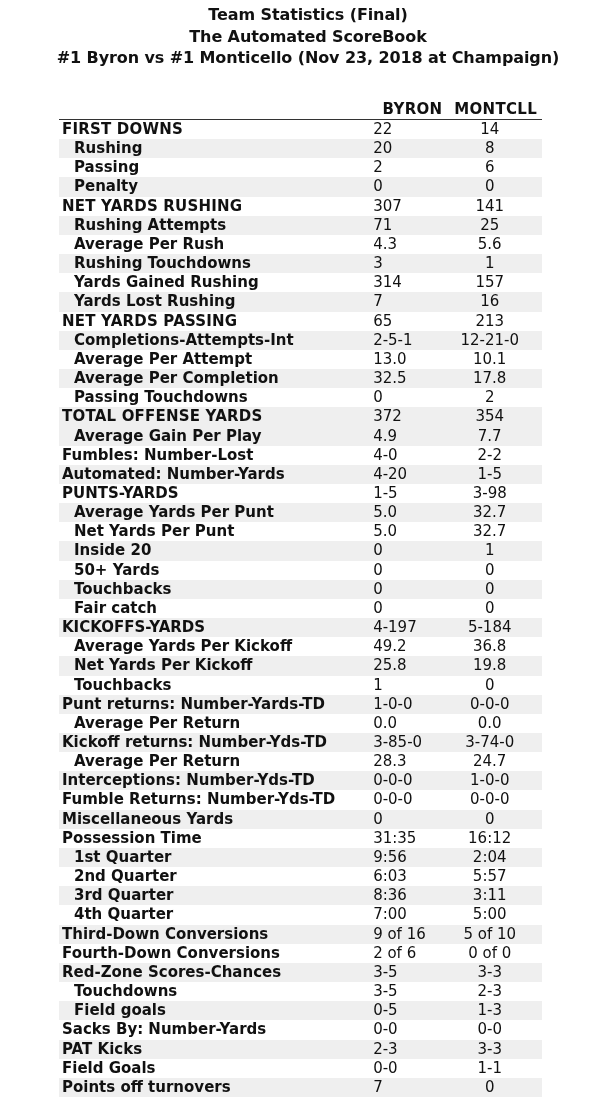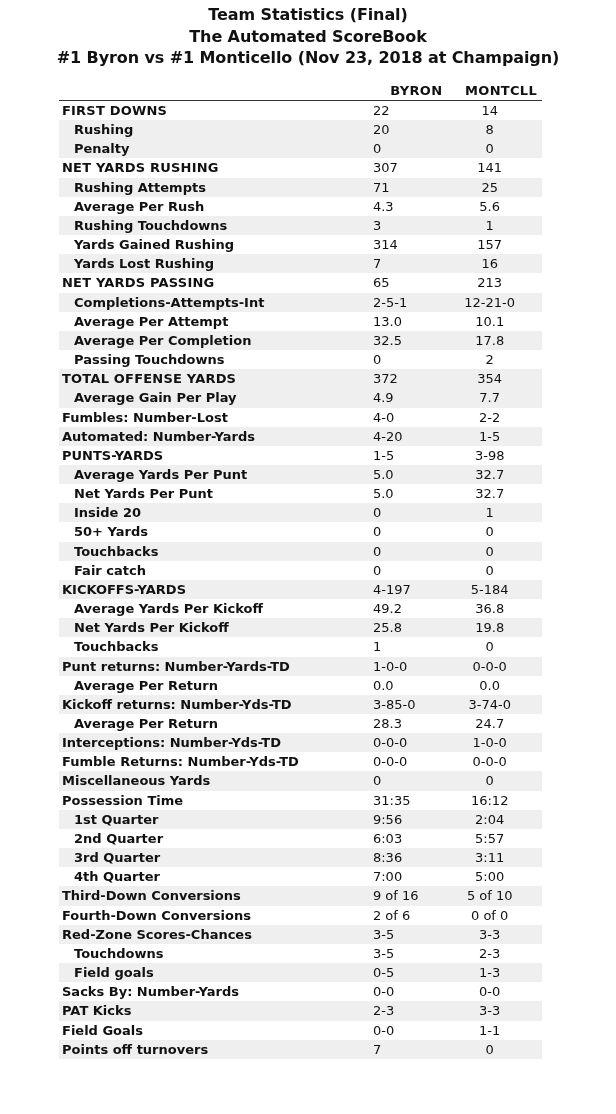--- a/index.html
+++ b/index.html
@@ -25,24 +25,24 @@
     .title-line {
       font-weight: bold;
       font-size: 16px;
       line-height: 21.5px;
       white-space: nowrap;
       letter-spacing: -0.1px;
     }
     .stats-table {
       position: absolute;
       left: 59px;
-      top: 81px;
+      top: 100px;
       width: 483px;
       border-collapse: collapse;
-      font-size: 13px;
+      font-size: 15px;
     }
     .stats-table th {
       font-weight: bold;
       text-align: right;
       padding: 0;
       height: 19px;
       line-height: 19px;
       border-bottom: 1.5px solid #333333;
       letter-spacing: 0.3px;
     }
@@ -83,20 +83,25 @@
       <tr class="even">
         <td class="col-label bold">FIRST DOWNS</td>
         <td class="col-byron">22</td>
         <td class="col-mont">14</td>
       </tr>
       <tr class="odd">
         <td class="col-label indent">Rushing</td>
         <td class="col-byron">20</td>
         <td class="col-mont">8</td>
       </tr>
+      <tr class="even">
+        <td class="col-label indent">Passing</td>
+        <td class="col-byron">2</td>
+        <td class="col-mont">6</td>
+      </tr>
       <tr class="odd">
         <td class="col-label indent">Penalty</td>
         <td class="col-byron">0</td>
         <td class="col-mont">0</td>
       </tr>
       <tr class="even">
         <td class="col-label bold">NET YARDS RUSHING</td>
         <td class="col-byron">307</td>
         <td class="col-mont">141</td>
       </tr>

